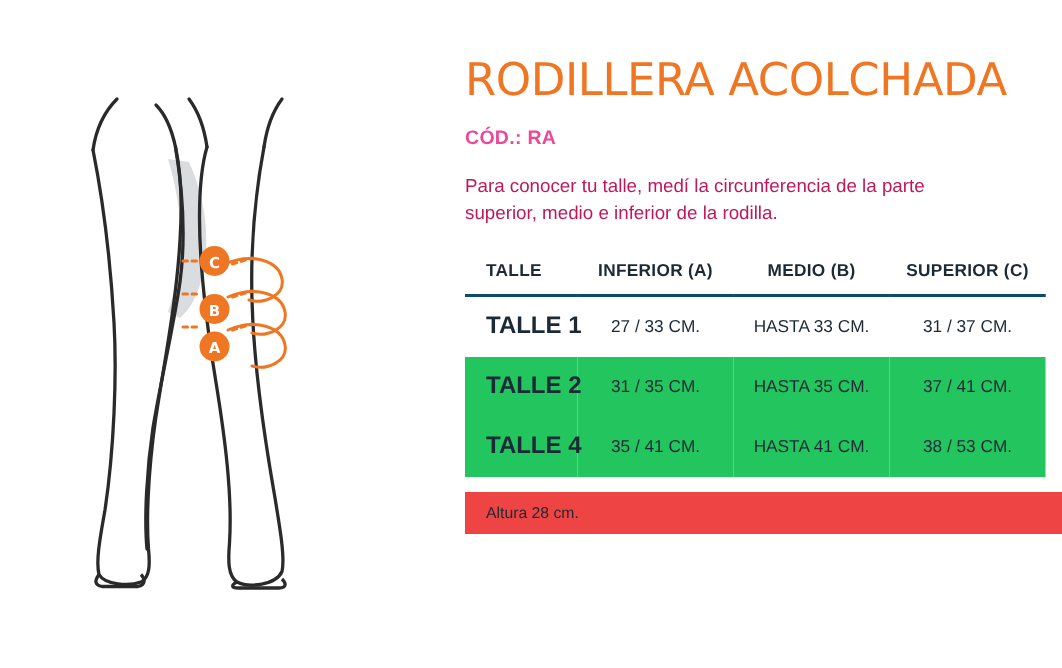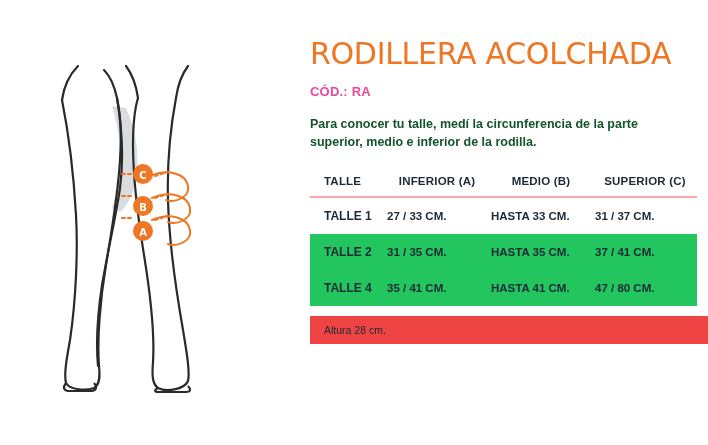--- a/index.html
+++ b/index.html
@@ -51,60 +51,58 @@
   }
   .code {
     font-size: 13px;
     font-weight: bold;
     color: #ec4899;
     margin: 0 0 16px 0;
     letter-spacing: 0.2px;
   }
   .intro {
     font-size: 12.5px;
-    color: #14532d;
+    color: #be185d;
     line-height: 1.45;
     margin: 0 0 18px 0;
     max-width: 355px;
-    font-weight: bold;
   }
   
   table.size-table {
     border-collapse: collapse;
     width: 363px;
     table-layout: fixed;
   }
   table.size-table th {
     font-size: 11.5px;
     font-weight: bold;
     color: #1b2a36;
     text-align: center;
     padding: 6px 2px 9px 2px;
     letter-spacing: 0.2px;
   }
   table.size-table th.first-col {
     text-align: left;
     padding-left: 14px;
   }
   table.size-table thead tr {
-    border-bottom: 2px solid #fca5a5;
+    border-bottom: 2px solid #0c4a6e;
   }
   table.size-table td {
     font-size: 11.5px;
     color: #1b2a36;
-    text-align: left;
+    text-align: center;
     padding: 11px 2px 11px 2px;
     white-space: nowrap;
-    font-weight: bold;
   }
   table.size-table td.first-col {
     text-align: left;
     font-weight: bold;
     padding-left: 14px;
-    font-size: 12px;
+    font-size: 16px;
   }
   table.size-table tbody tr.alt {
     background: #22c55e;
     margin-left: 16px;
   }
   .footer-note {
     margin-top: 10px;
     width: 421px;
     background: #ef4444;
     font-size: 10.5px;
@@ -198,20 +196,20 @@
         <tr class="alt">
           <td class="first-col">TALLE 2</td>
           <td>31 / 35 CM.</td>
           <td>HASTA 35 CM.</td>
           <td>37 / 41 CM.</td>
         </tr>
         <tr class="alt">
           <td class="first-col">TALLE 4</td>
           <td>35 / 41 CM.</td>
           <td>HASTA 41 CM.</td>
-          <td>47 / 80 CM.</td>
+          <td>38 / 53 CM.</td>
         </tr>
       </tbody>
     </table>
 
     <div class="footer-note">Altura 28 cm.</div>
   </div>
 </div>
 
 </body></html>

